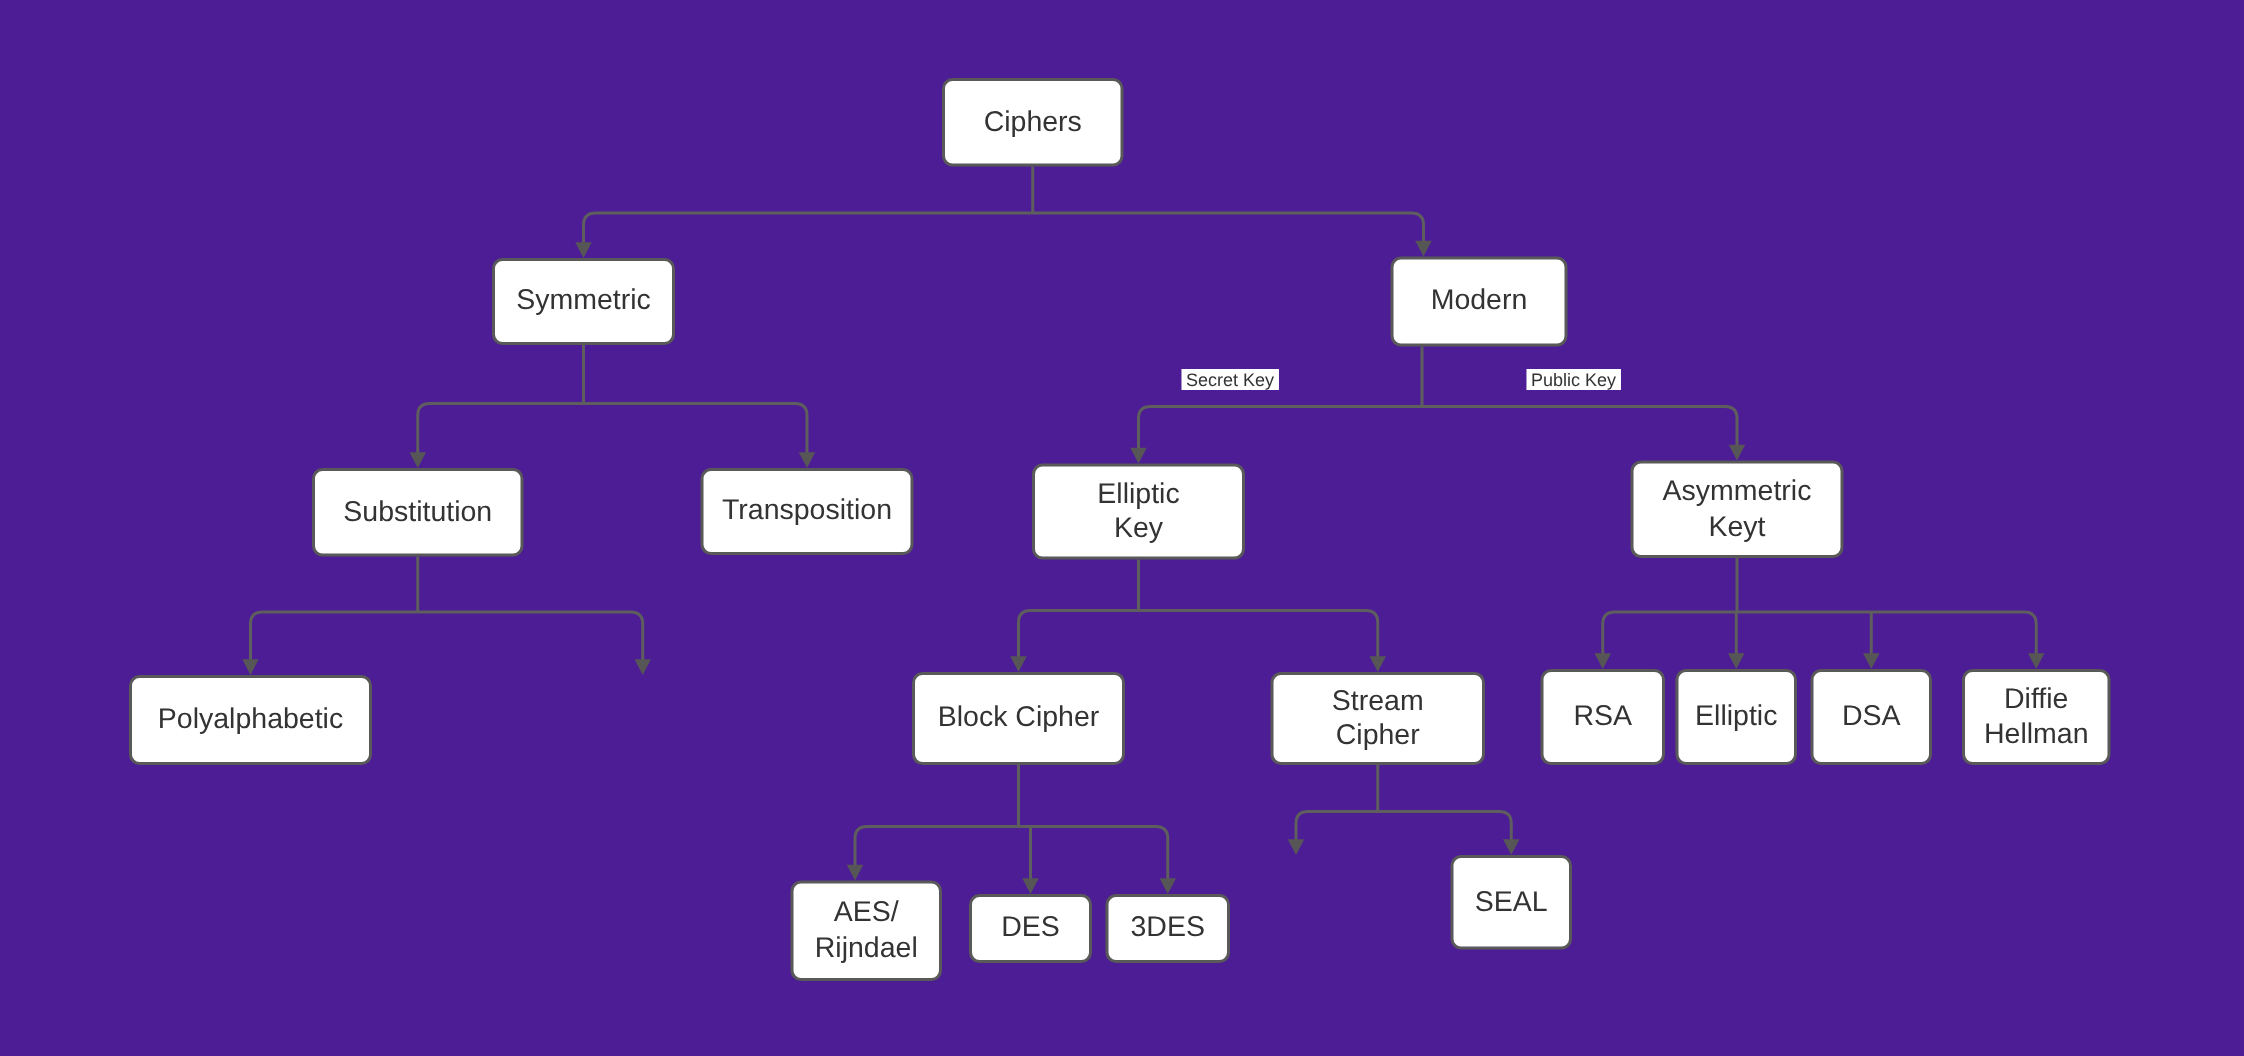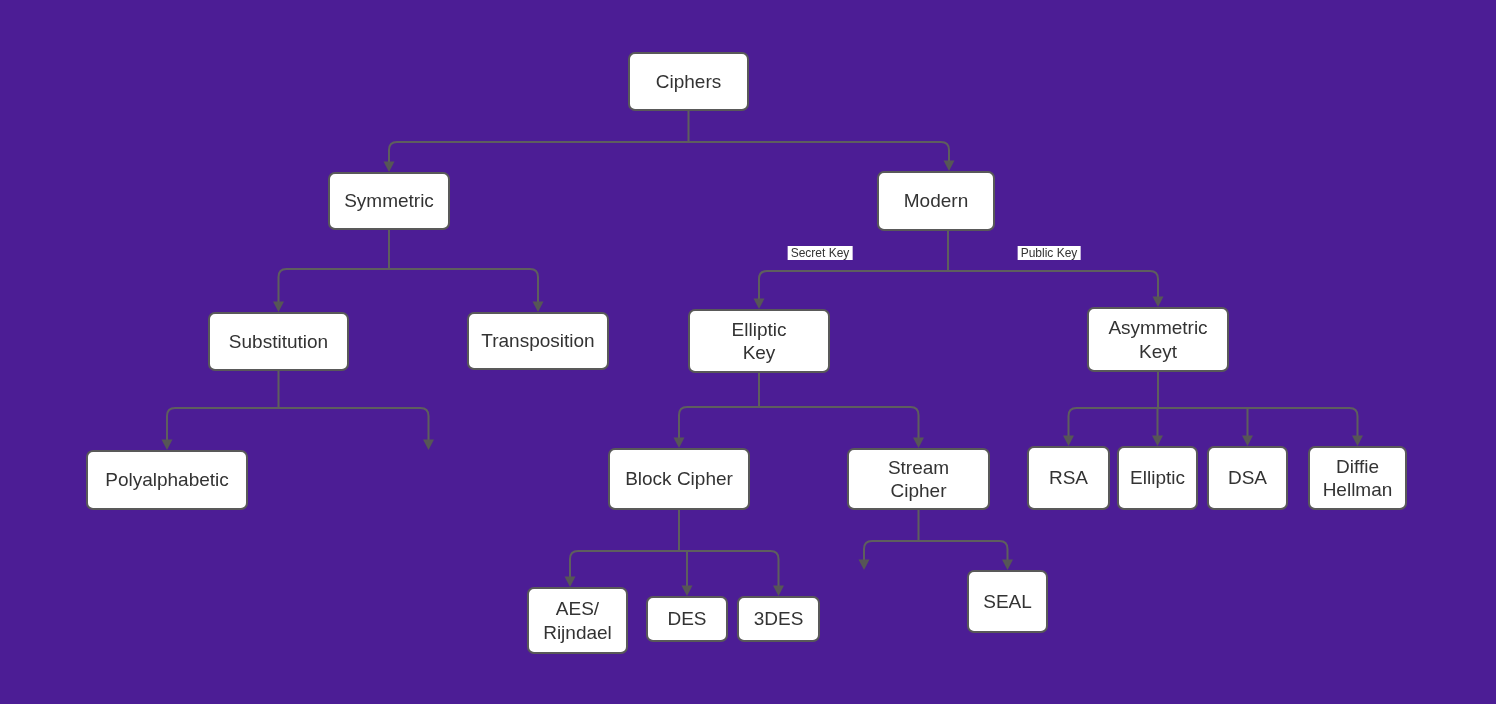--- a/index.html
+++ b/index.html
@@ -91,21 +91,21 @@
       <path d="M918.5 510 V541 M872 541 H999.5 M872 541 Q864 541 864 549 V561 M999.5 541 Q1007.5 541 1007.5 549 V561"></path>
       <polygon points="858.5,559.5 869.5,559.5 864,570"></polygon>
       <polygon points="1002,559.5 1013,559.5 1007.5,570"></polygon>
     </g>
   </svg>
 
   <div class="node" style="left:628px;top:52px;width:121px;height:59px">Ciphers</div>
 
   <div class="node" style="left:328px;top:172px;width:122px;height:58px">Symmetric</div>
 
-  <div class="node" style="left:877px;top:171px;width:118px;height:60px">Modern</div>
+  <div class="node" style="left:927px;top:171px;width:118px;height:60px">Modern</div>
 
   <div class="node" style="left:208px;top:312px;width:141px;height:59px">Substitution</div>
 
   <div class="node" style="left:467px;top:312px;width:142px;height:58px">Transposition</div>
 
   <div class="node" style="left:688px;top:309px;width:142px;height:64px">Elliptic
 Key</div>
 
   <div class="node" style="left:1087px;top:307px;width:142px;height:65px">Asymmetric
 Keyt</div>

